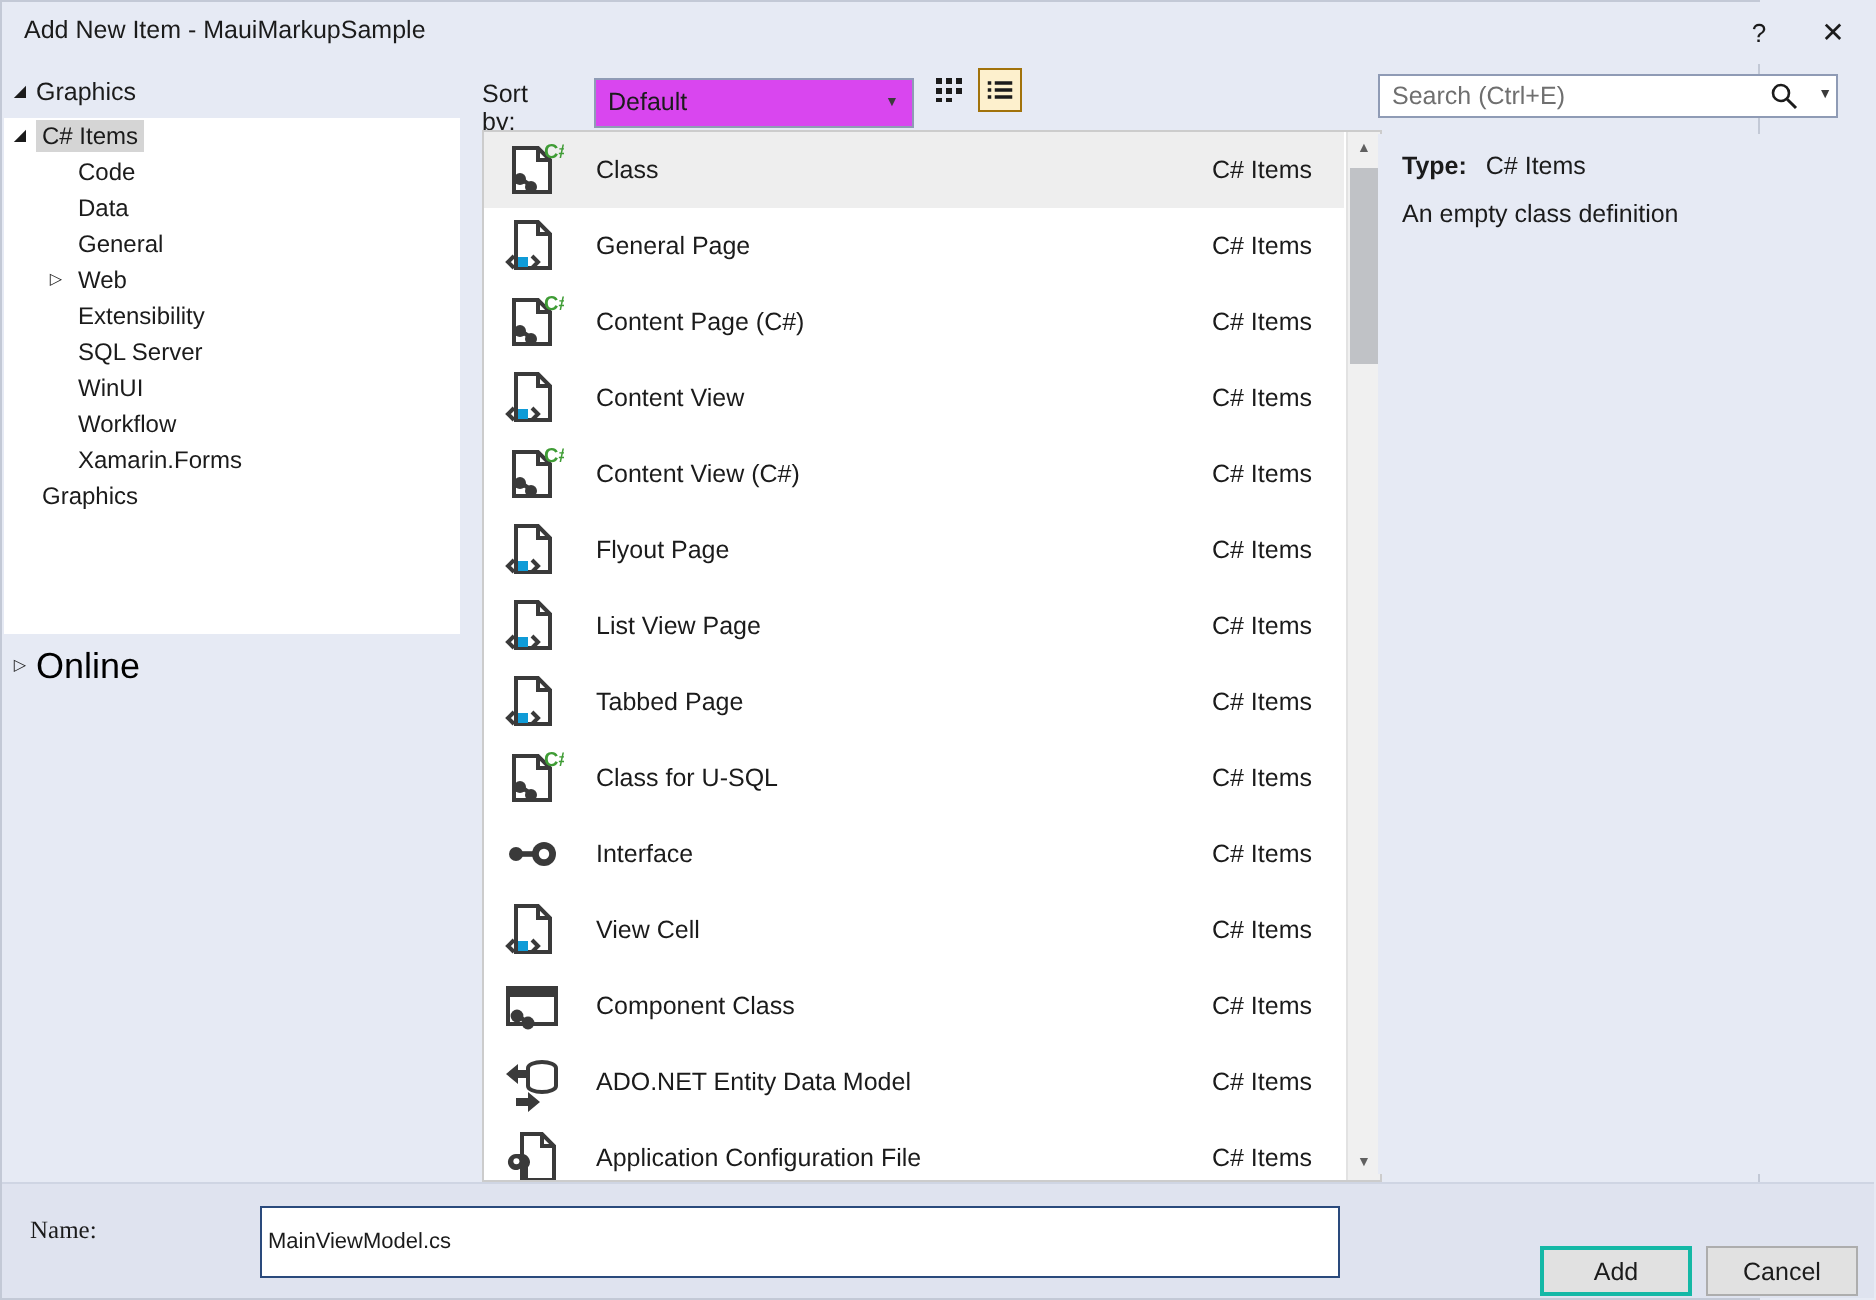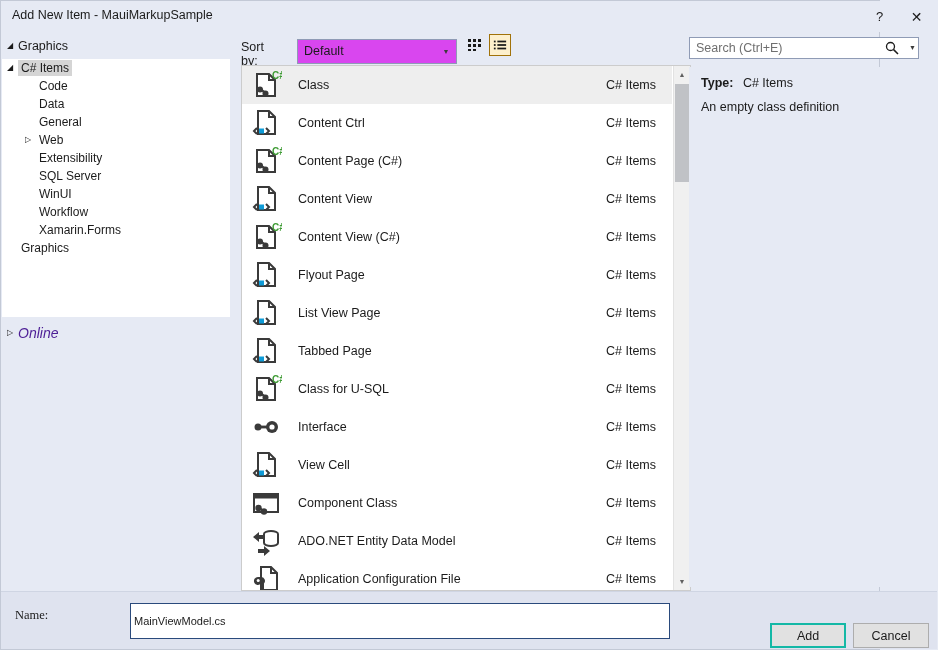--- a/index.html
+++ b/index.html
@@ -22,21 +22,21 @@
   .leftpane{position:absolute;left:1px;top:31px;width:228px;height:556px;background:#e6eaf4;}
   .tree-head{position:absolute;left:0;top:2px;width:228px;height:23px;display:flex;align-items:center;}
   .tri{width:16px;display:inline-block;text-align:center;font-size:8px;color:#1b1b1b;line-height:1;}
   .tree-head .lbl{font-size:12.5px;color:#1b1b1b;}
   .tree-body{position:absolute;left:0;top:27px;width:228px;height:258px;background:#ffffff;}
   .trow{height:18px;display:flex;align-items:center;font-size:12px;color:#1b1b1b;white-space:nowrap;cursor:default;}
   .trow .tri{margin-left:2px;}
   .trow .txt{padding:0 3px;line-height:16px;}
   .trow.sel .txt{background:#d5d5d5;}
   .online-row{position:absolute;left:0;top:290px;width:228px;height:22px;display:flex;align-items:center;}
-  .online-row .lbl{font-size:14px;color:#4c1d95;font-style:italic;}
+  .online-row .lbl{font-size:18px;color:#000000;}
 
   
   .toolbar{position:absolute;left:240px;top:33px;height:26px;}
   .sortlbl{position:absolute;left:0;top:6px;font-size:12.5px;color:#1b1b1b;}
   .combo{position:absolute;left:56px;top:5px;width:160px;height:25px;background:#d946ef;border:1px solid #8f9bb5;box-sizing:border-box;}
   .combo .val{position:absolute;left:6px;top:4px;font-size:12.5px;color:#1b1b1b;}
   .combo .arr{position:absolute;right:1px;top:1px;width:18px;height:21px;display:flex;align-items:center;justify-content:center;font-size:7px;color:#3b3b3b;}
   .viewbtn{position:absolute;top:0;width:22px;height:22px;box-sizing:border-box;display:flex;align-items:center;justify-content:center;}
   .viewbtn.tiles{left:222px;}
   .viewbtn.list{left:248px;background:#fdf0cd;border:1px solid #a1720a;}
@@ -195,21 +195,21 @@
           <span class="icat">C# Items</span>
         </div>
         <div class="item">
           <span class="ico"><svg viewBox="0 0 32 32" width="32" height="32">
               <path d="M8 4 h11 l6 6 v17 h-17 z" fill="#ffffff" stroke="#3a3a3a" stroke-width="2"></path>
               <path d="M19 4 v6 h6" fill="none" stroke="#3a3a3a" stroke-width="2"></path>
               <path d="M7 21 l-3 3 3 3" fill="none" stroke="#3a3a3a" stroke-width="2"></path>
               <path d="M16 21 l3 3 -3 3" fill="none" stroke="#3a3a3a" stroke-width="2"></path>
               <rect x="9" y="21.5" width="5" height="5" fill="#0f9bd7"></rect>
             </svg></span>
-          <span class="iname">Content Ctrl</span>
+          <span class="iname">General Page</span>
           <span class="icat">C# Items</span>
         </div>
         <div class="item">
           <span class="ico"><svg viewBox="0 0 32 32" width="32" height="32">
               <path d="M7 5 h12 l6 6 v16 h-18 z" fill="#ffffff" stroke="#3a3a3a" stroke-width="2"></path>
               <path d="M19 5 v6 h6" fill="none" stroke="#3a3a3a" stroke-width="2"></path>
               <g fill="#3a3a3a">
                 <circle cx="10" cy="20.5" r="3"></circle>
                 <circle cx="15.5" cy="24.5" r="3"></circle>
                 <rect x="11.5" y="21" width="4" height="2.2" transform="rotate(35 13 22)"></rect>

